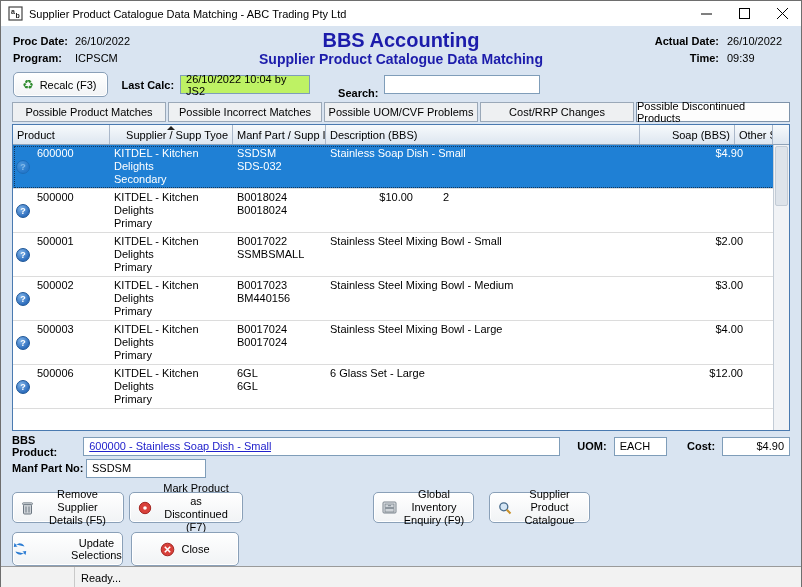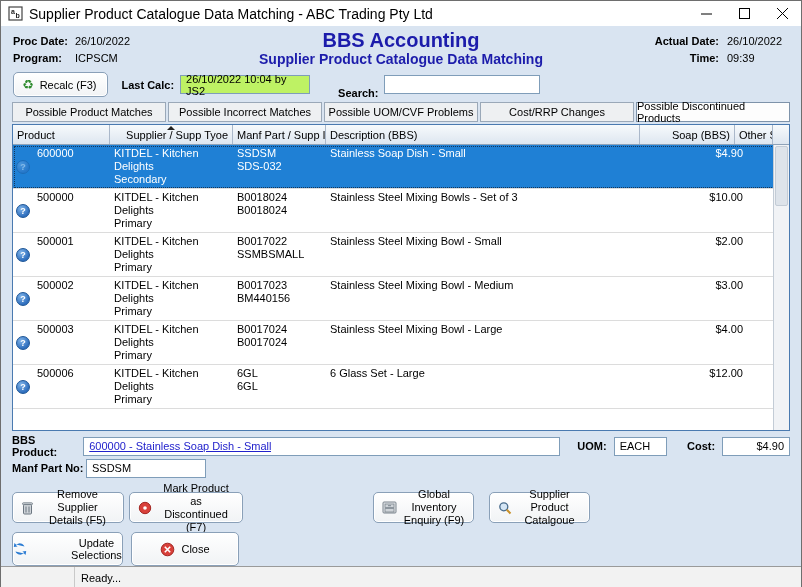--- a/index.html
+++ b/index.html
@@ -3,21 +3,21 @@
 <meta charset="utf-8">
 <style>
   * { box-sizing: border-box; margin: 0; padding: 0; }
   html,body { width:802px; height:587px; overflow:hidden; }
   body { font-family:"Liberation Sans","DejaVu Sans",sans-serif; font-size:11px; color:#000; }
   .window { width:802px; height:587px; border:1px solid #6e6e6e; background:#d9e4f1; display:flex; flex-direction:column; }
 
   
   .titlebar { height:25px; background:#ffffff; display:flex; align-items:center; padding-left:7px; flex:0 0 auto; }
   .app-icon { width:15px; height:15px; margin-right:6px; }
-  .titlebar-text { font-size:14px; }
+  .titlebar-text { font-size:11px; }
   .win-controls { margin-left:auto; display:flex; height:100%; }
   .win-btn { width:38px; height:100%; display:flex; align-items:center; justify-content:center; }
   .win-btn svg { display:block; }
 
   
   .header { position:relative; padding:7px 12px 0 12px; height:42px; flex:0 0 auto; }
   .hdr-left .hrow, .hdr-right .hrow { display:flex; line-height:17px; }
   .hdr-left .hlabel { font-weight:bold; width:62px; }
   .hdr-left .hval { }
   .hdr-right { position:absolute; right:12px; top:7px; }
@@ -226,23 +226,20 @@
             <div class="line">500000</div>
           </div>
           <div class="cell c2">
             <div class="line">KITDEL - Kitchen Delights</div>
             <div class="line">Primary</div>
           </div>
           <div class="cell c3">
             <div class="line">B0018024</div>
             <div class="line">B0018024</div>
           </div>
-          <div class="cell c4">
-            <div class="line">Stainless Steel Mixing Bowls - Set of 3</div>
-          </div>
           <div class="cell c5">
             <div class="line">$10.00</div>
           </div>
           <div class="cell c6">
             <div class="line">2</div>
           </div>
         </div>
         <div class="grid-row">
           <div class="cell c1">
             <span class="q-icon"></span>

